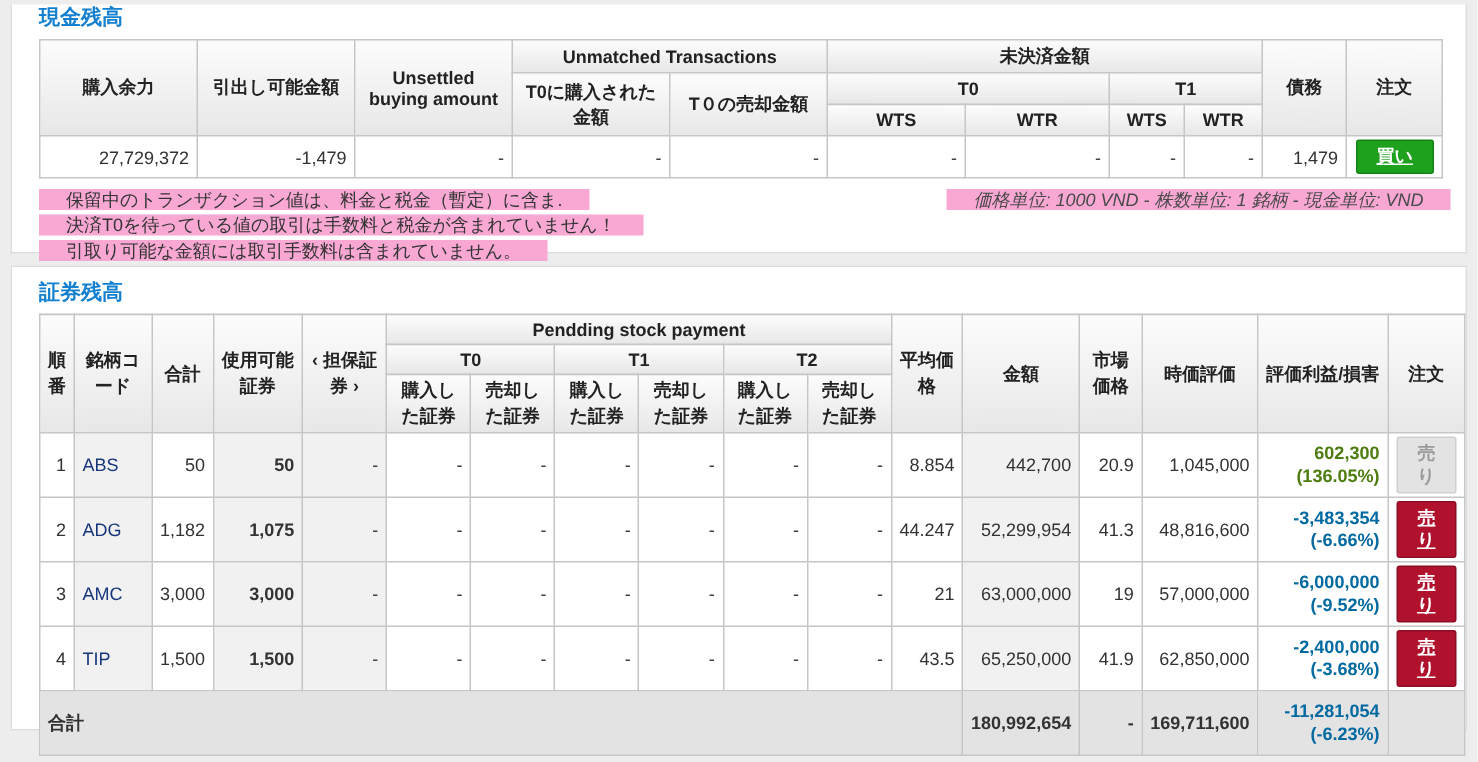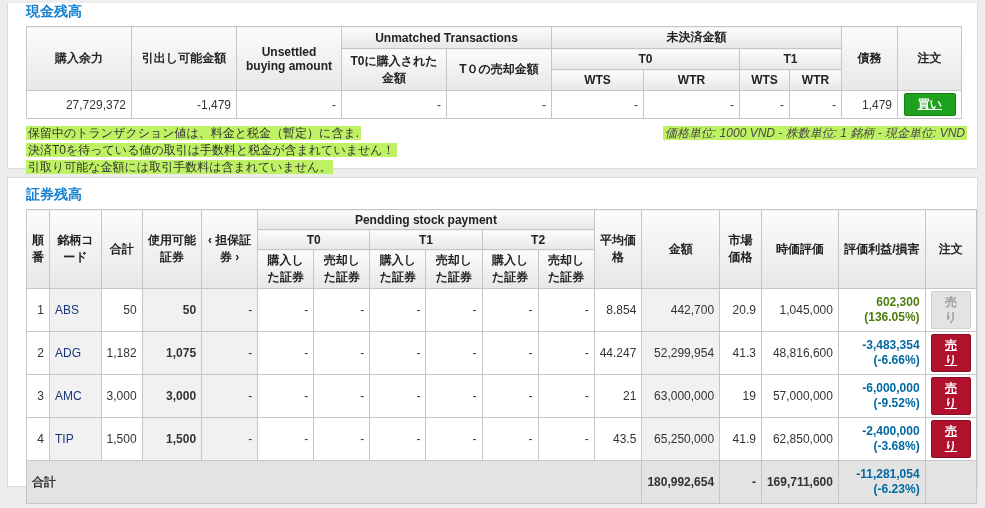--- a/index.html
+++ b/index.html
@@ -41,21 +41,21 @@
     text-decoration:underline;border-radius:2px;cursor:pointer;line-height:15px;
   }
   .btn-buy{background:#1ea21e;color:#fff;border:1px solid #158015;}
   .btn-sell{background:#b0122e;color:#fff;border:1px solid #8c0e24;}
   .btn-sell.disabled{background:#e3e3e3;color:#9b9b9b;border:1px solid #cfcfcf;text-decoration:none;cursor:default;}
   .gain{color:#4d7c0f;font-weight:bold;}
   .loss{color:#0369a1;font-weight:bold;}
   .pl-cell div{line-height:15px;}
   .notes-wrap{position:relative;margin:6px 0 0 18px;height:60px;}
   .note-line{line-height:17px;}
-  .hl{background:#bef264;padding:0 2px;text-align:right;}
+  .hl{background:#f9a8d4;padding:0 18px;text-align:right;}
   .units-note{
     position:absolute;right:10px;top:0;
     font-style:italic;color:#4a4a4a;
   }
   .total-row td{background:#e3e3e3;height:38px;font-weight:bold;}
   .total-label{text-align:left;font-weight:bold;}
 </style>
 </head>
 <body>
 

